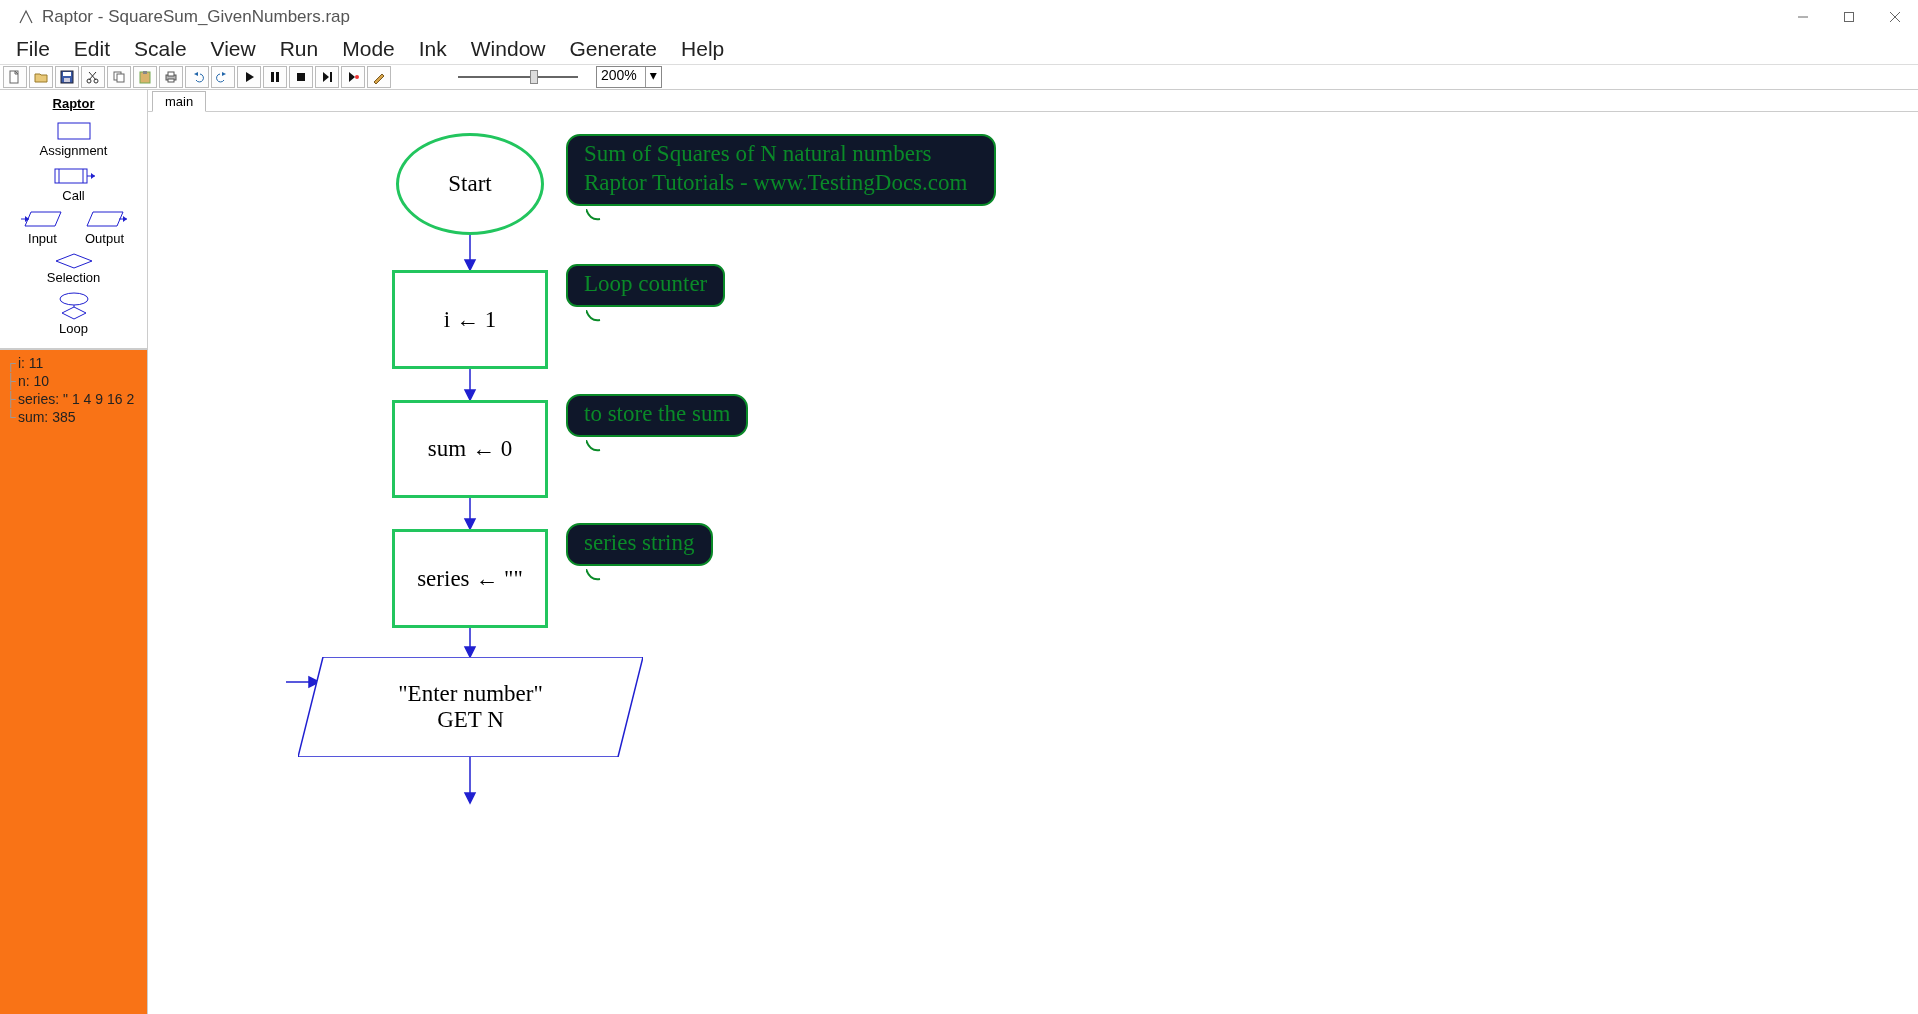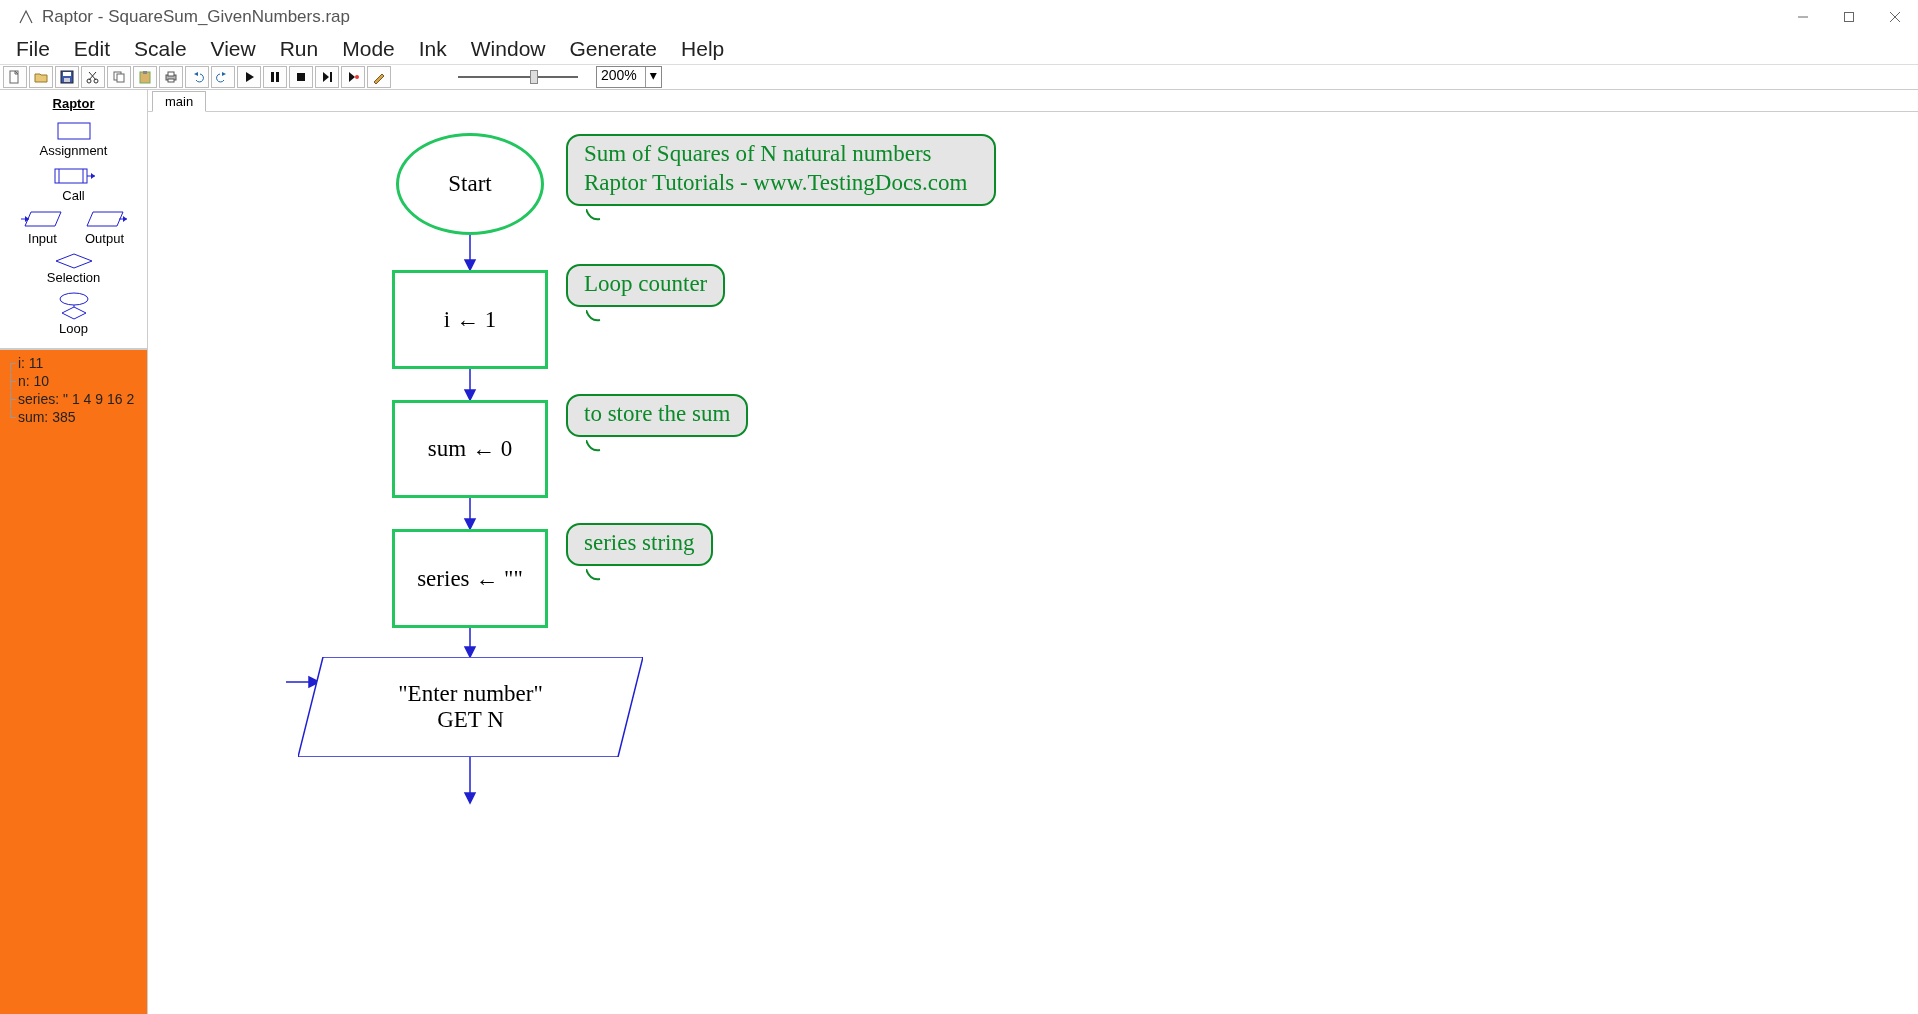--- a/index.html
+++ b/index.html
@@ -176,21 +176,21 @@
       border-radius:50%;
     }
     .comment {
       position:absolute;
       border:2px solid #0a8a28;
       border-radius:14px;
       padding:4px 16px 6px;
       color:#0a8a28;
       font-family:"Times New Roman",serif;
       font-size:23px;
-      background:#e5e5e5;
+      background:#0f172a;
       line-height:1.25;
     }
     .comment .tailwrap {
       position:absolute;
       bottom:-10px;left:18px;
       width:18px;height:12px;
       overflow:visible;
     }
     .flowsvg {
       position:absolute;top:0;left:0;
@@ -448,21 +448,21 @@
         <div>Sum of Squares of N natural numbers</div>
         <div>Raptor Tutorials - www.TestingDocs.com</div>
         <span class="tailwrap"><svg width="20" height="14">
               <path d="M0 0 Q4 12 14 10" stroke="#0a8a28" stroke-width="2" fill="none"></path>
             </svg></span>
       </div>
 
       <div class="shape" style="left:244px;top:158px;width:156px;height:99px;">
         <span>i ← 1</span>
       </div>
-      <div class="comment" style="left:418px;top:152px;">
+      <div class="comment" style="left:418px;top:152px;border-radius:11px;">
         <span>Loop counter</span>
         <span class="tailwrap"><svg width="20" height="14">
               <path d="M0 0 Q4 12 14 10" stroke="#0a8a28" stroke-width="2" fill="none"></path>
             </svg></span>
       </div>
 
       <div class="shape" style="left:244px;top:288px;width:156px;height:98px;">
         <span>sum ← 0</span>
       </div>
       <div class="comment" style="left:418px;top:282px;">

